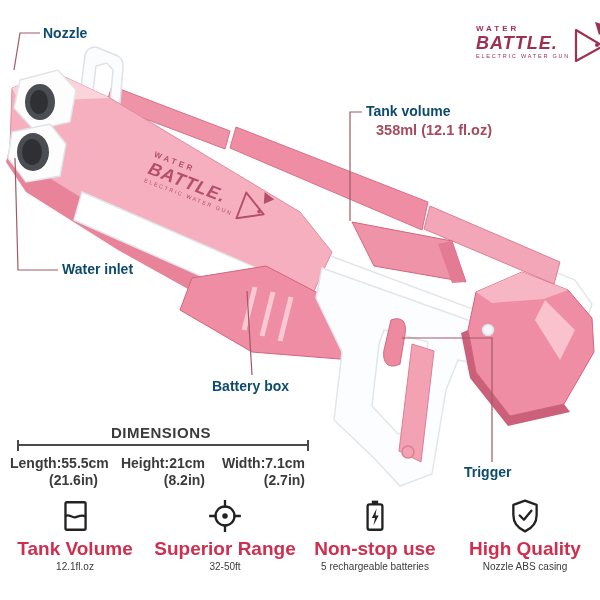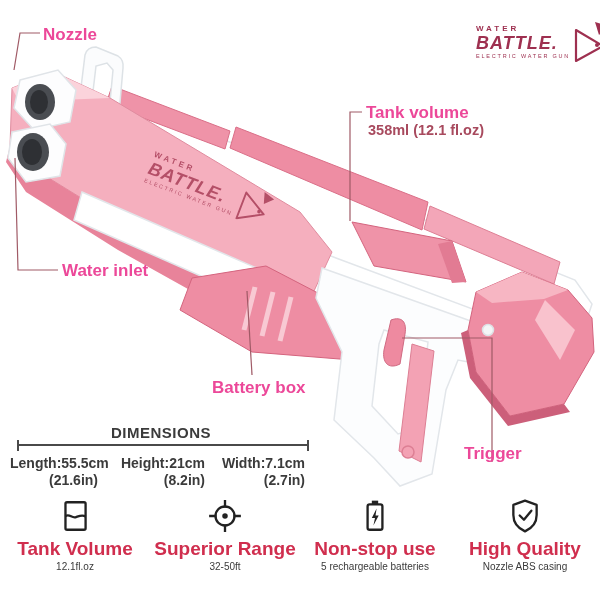--- a/index.html
+++ b/index.html
@@ -1,22 +1,22 @@
 <!DOCTYPE html>
 <html><head>
 <meta charset="utf-8">
 <style>
   html,body{margin:0;padding:0;background:#fff;}
   .canvas{position:relative;width:600px;height:600px;background:#ffffff;overflow:hidden;
           font-family:"Liberation Sans",sans-serif;}
   .gun-svg{position:absolute;left:0;top:0;}
 
   
-  .callout{position:absolute;font-weight:bold;font-size:17px;color:#ec4899;white-space:nowrap;}
-  .callout-sub{position:absolute;font-weight:bold;font-size:14.5px;color:#a84a5e;white-space:nowrap;}
+  .callout{position:absolute;font-weight:bold;font-size:14px;color:#0c4a6e;white-space:nowrap;}
+  .callout-sub{position:absolute;font-weight:bold;font-size:14.5px;color:#a84a5e;white-space:nowrap;margin-left:8px;}
 
   
   .wb-logo{position:absolute;display:flex;align-items:center;gap:2px;color:#9e3050;}
   .wb-text{display:flex;flex-direction:column;align-items:flex-start;line-height:1;}
   .wb-top{font-size:8px;font-weight:bold;letter-spacing:3px;}
   .wb-main{font-size:18px;font-weight:bold;font-style:italic;letter-spacing:1px;margin-top:1px;}
   .wb-tag{font-size:5.5px;letter-spacing:1.8px;margin-top:2px;white-space:nowrap;}
   .body-logo{transform:rotate(21deg);transform-origin:left top;color:#b14a63;opacity:.95;}
 
   
@@ -113,21 +113,21 @@
       <circle cx="25" cy="23" r="2" fill="#b14a63"></circle>
       <polygon points="23,0 36,4 27,13" fill="#b14a63"></polygon>
     </svg>
   </div>
 
   <div class="callout" style="left:43px;top:25px;">Nozzle</div>
   <div class="callout" style="left:62px;top:261px;">Water inlet</div>
   <div class="callout" style="left:366px;top:103px;">Tank volume</div>
   <div class="callout-sub" style="left:368px;top:122px;">358ml (12.1 fl.oz)</div>
   <div class="callout" style="left:212px;top:378px;">Battery box</div>
-  <div class="callout" style="left:464px;top:444px;">Trigger</div>
+  <div class="callout" style="left:464px;top:464px;">Trigger</div>
 
   <div class="dim-title">DIMENSIONS</div>
   <div class="dim-ruler"></div>
   <div class="dim-item" style="left:10px;">
     <div>Length:55.5cm</div>
     <div>(21.6in)</div>
   </div>
   <div class="dim-item" style="left:117px;">
     <div>Height:21cm</div>
     <div>(8.2in)</div>

